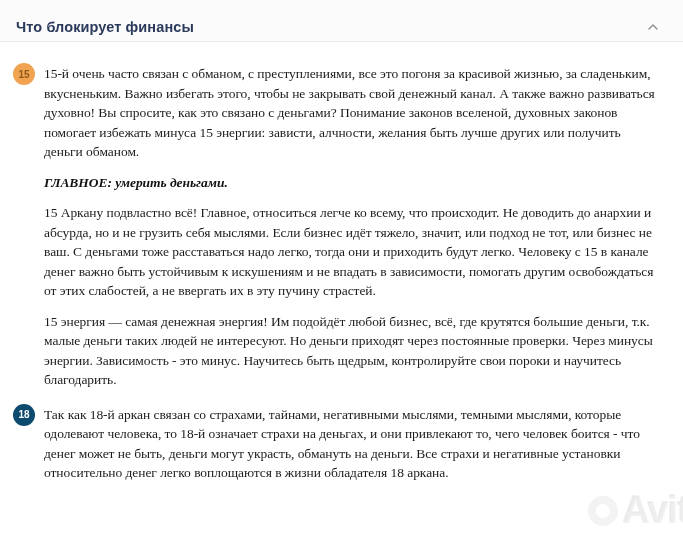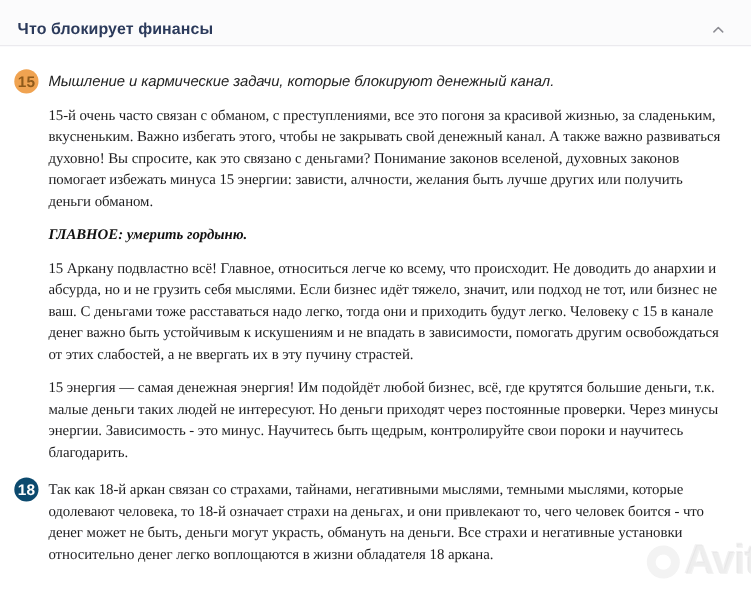--- a/index.html
+++ b/index.html
@@ -42,21 +42,21 @@
     grid-template-columns: 22px 1fr;
     column-gap: 9px;
     align-items: start;
   }
   .badge {
     width: 22px; height: 22px;
     border-radius: 50%;
     display: flex;
     align-items: center;
     justify-content: center;
-    font-size: 14px;
+    font-size: 10px;
     font-weight: 700;
     margin-top: -1px;
   }
   .badge-orange { background: #f0a351; color: #8f5a1a; }
   .badge-navy   { background: #0c4a6e; color: #ffffff; }
   .text-col {
     font-size: 13.5px;
     line-height: 19.5px;
     letter-spacing: -0.05px;
   }
@@ -106,23 +106,22 @@
       <polyline points="2,8 6,4 10,8" stroke="#8c8c93" stroke-width="1.4" stroke-linecap="round" stroke-linejoin="round"></polyline>
     </svg>
   </span>
 </header>
 
 <main class="content">
 
   <section class="section">
     <span class="badge badge-orange">15</span>
     <div class="text-col">
-      <div class="lead-italic">Мышление и кармические задачи, которые блокируют денежный канал.</div>
       <p>15-й очень часто связан с обманом, с преступлениями, все это погоня за красивой жизнью, за сладеньким, вкусненьким. Важно избегать этого, чтобы не закрывать свой денежный канал. А также важно развиваться духовно! Вы спросите, как это связано с деньгами? Понимание законов вселеной, духовных законов помогает избежать минуса 15 энергии: зависти, алчности, желания быть лучше других или получить деньги обманом.</p>
-      <p class="emphasis">ГЛАВНОЕ: умерить гордыню.</p>
+      <p class="emphasis">ГЛАВНОЕ: умерить деньгами.</p>
       <p>15 Аркану подвластно всё! Главное, относиться легче ко всему, что происходит. Не доводить до анархии и абсурда, но и не грузить себя мыслями. Если бизнес идёт тяжело, значит, или подход не тот, или бизнес не ваш. С деньгами тоже расставаться надо легко, тогда они и приходить будут легко. Человеку с 15 в канале денег важно быть устойчивым к искушениям и не впадать в зависимости, помогать другим освобождаться от этих слабостей, а не ввергать их в эту пучину страстей.</p>
       <p>15 энергия — самая денежная энергия! Им подойдёт любой бизнес, всё, где крутятся большие деньги, т.к. малые деньги таких людей не интересуют. Но деньги приходят через постоянные проверки. Через минусы энергии. Зависимость - это минус. Научитесь быть щедрым, контролируйте свои пороки и научитесь благодарить.</p>
     </div>
   </section>
 
   <section class="section">
     <span class="badge badge-navy">18</span>
     <div class="text-col">
       <p>Так как 18-й аркан связан со страхами, тайнами, негативными мыслями, темными мыслями, которые одолевают человека, то 18-й означает страхи на деньгах, и они привлекают то, чего человек боится - что денег может не быть, деньги могут украсть, обмануть на деньги. Все страхи и негативные установки относительно денег легко воплощаются в жизни обладателя 18 аркана.</p>
 

